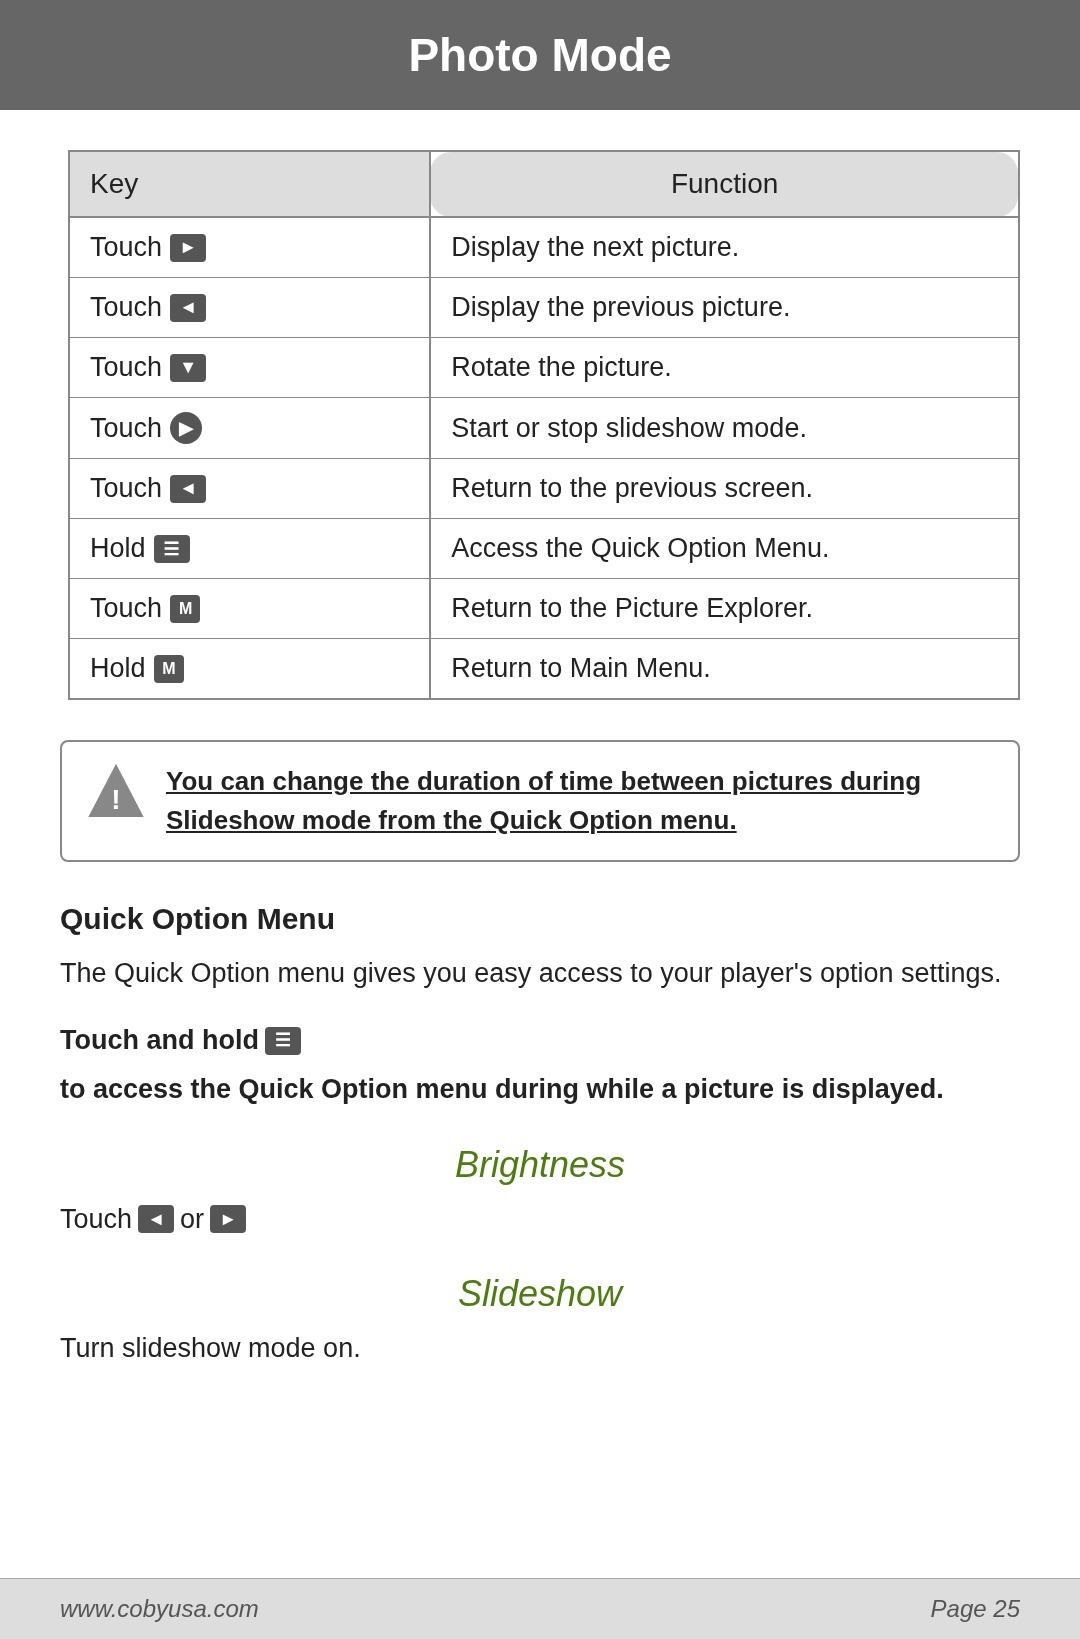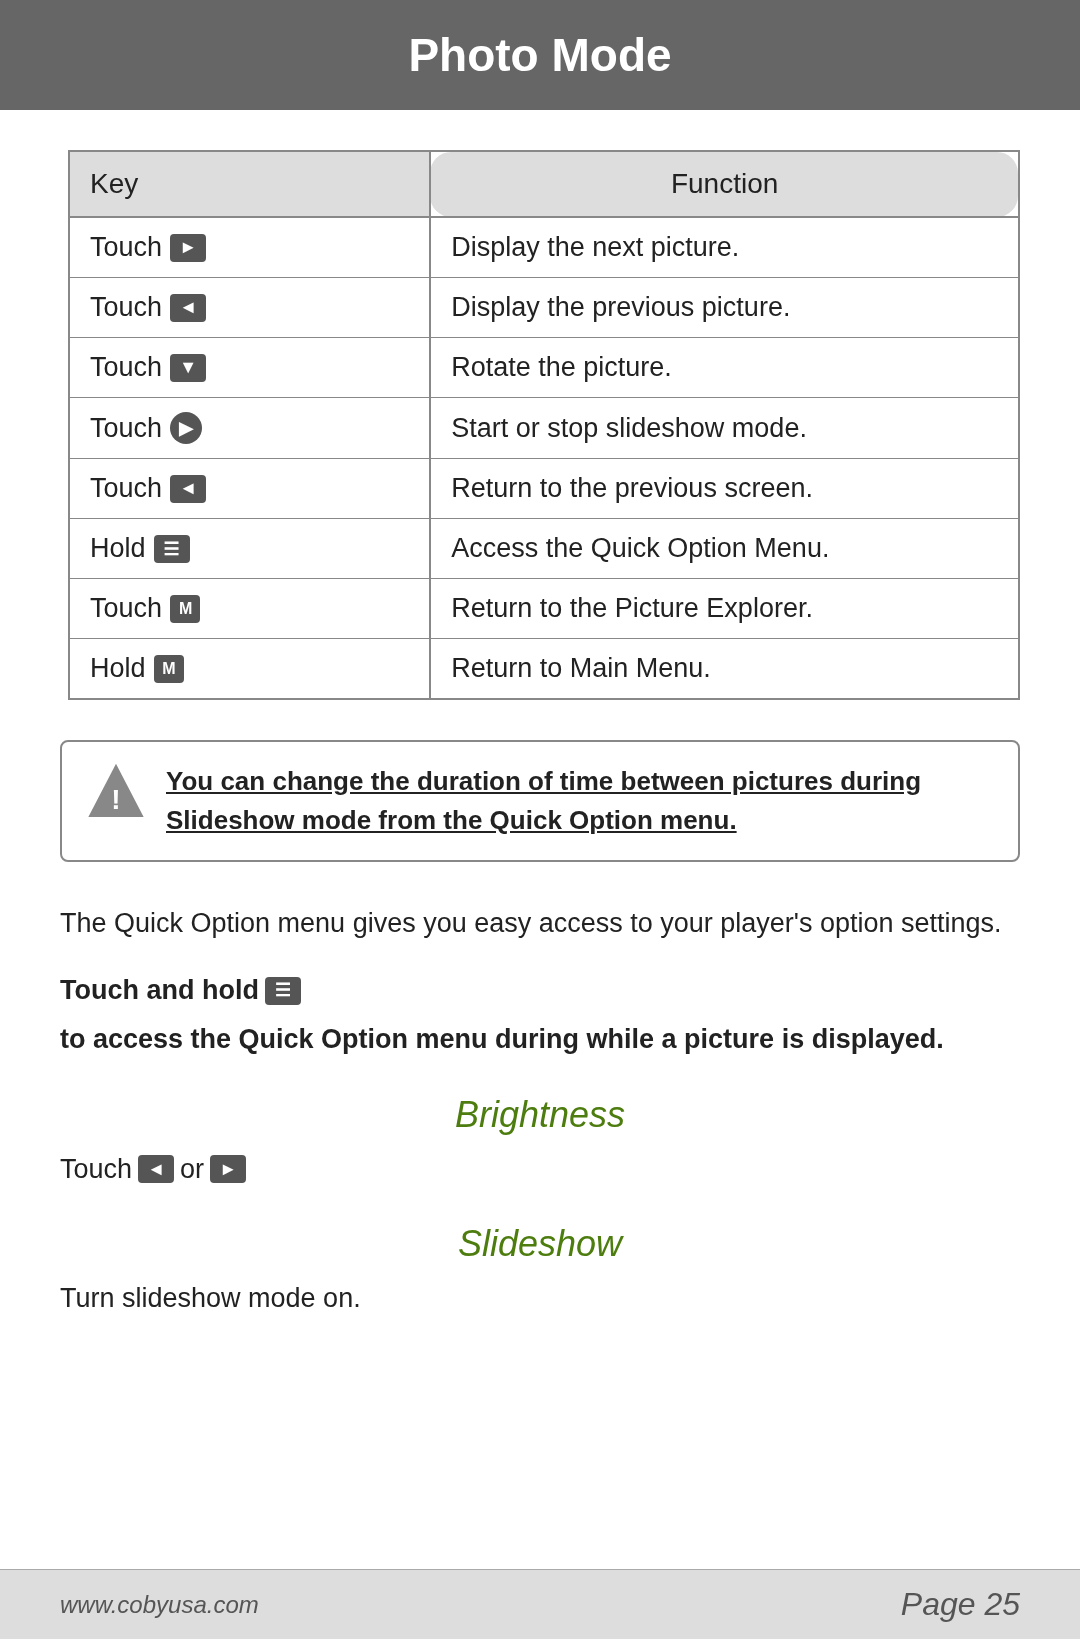--- a/index.html
+++ b/index.html
@@ -208,21 +208,21 @@
       border-top: 1px solid #aaaaaa;
     }
 
     .footer-url {
       font-size: 24px;
       color: #555555;
       font-style: italic;
     }
 
     .footer-page {
-      font-size: 32px;
+      font-size: 24px;
       color: #555555;
       font-style: italic;
     }
   </style>
 </head>
 <body>
 
 <div class="header">
   <span class="header-title">Photo Mode</span>
 </div>
@@ -327,20 +327,21 @@
       <svg viewBox="0 0 60 60" xmlns="http://www.w3.org/2000/svg">
         <polygon points="30,4 56,54 4,54" fill="#888888" stroke="#888888" stroke-width="2"></polygon>
         <text x="30" y="47" text-anchor="middle" font-size="28" font-weight="bold" fill="white">!</text>
       </svg>
     </div>
     <div class="warning-text">
       <strong>You can change the duration of time between pictures during Slideshow mode from the Quick Option menu.</strong>
     </div>
   </div>
 
+  <p class="section-title">Quick Option Menu</p>
   <p class="section-paragraph">The Quick Option menu gives you easy access to your player's option settings.</p>
 
   <div class="bold-instruction">
     <strong>Touch and hold</strong>
     <span class="key-badge">☰</span>
     <strong>to access the Quick Option menu during while a picture is displayed.</strong>
   </div>
 
   <p class="subsection-title">Brightness</p>
   <div class="subsection-paragraph">

